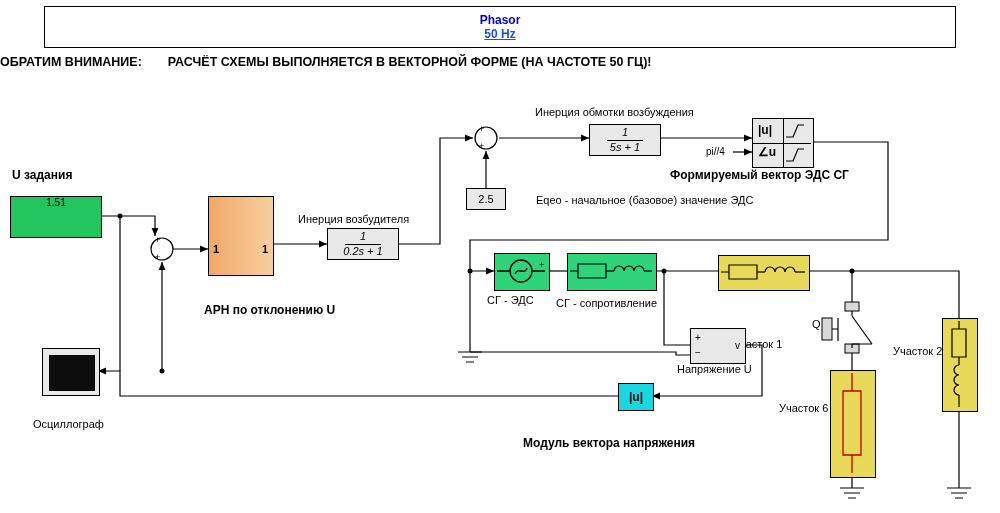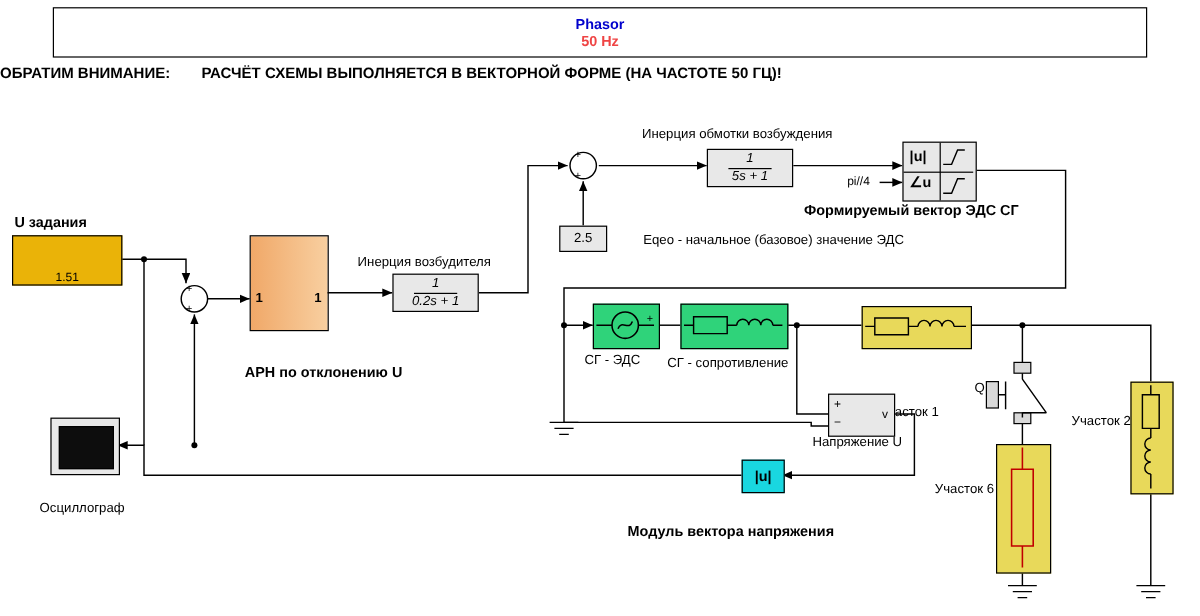--- a/index.html
+++ b/index.html
@@ -15,45 +15,45 @@
   .lbl{font-size:11px;color:#000;white-space:nowrap;}
   .lbl-b{font-size:12px;color:#000;font-weight:bold;white-space:nowrap;}
 
   
   #phasor-bar{
     left:44px;top:6px;width:910px;height:40px;
     border:1px solid #000;background:#fff;
     display:flex;flex-direction:column;align-items:center;justify-content:center;
   }
   #phasor-bar .p1{color:#0000cc;font-weight:bold;font-size:12px;line-height:14px;}
-  #phasor-bar .p2{color:#ef4444;font-weight:bold;font-size:12px;line-height:14px;}
+  #phasor-bar .p2{color:#1d4ed8;font-weight:bold;font-size:12px;line-height:14px;text-decoration:underline;}
 
   #note-line{left:0;top:52px;width:1000px;text-align:left;}
   #note-line span{font-weight:bold;font-size:12.5px;color:#000;}
   #note-gap{display:inline-block;width:26px;}
 
   
   .block{
     border:1px solid #000;background:#e8e8e8;
     display:flex;align-items:center;justify-content:center;
     box-sizing:border-box;font-size:11px;color:#000;
   }
   .tf{flex-direction:column;line-height:1.05;}
   .tf .num{font-style:italic;font-size:11px;padding:0 4px;}
   .tf .bar{width:36px;height:1px;background:#000;margin:1px 0;}
   .tf .den{font-style:italic;font-size:11px;padding:0 4px;}
 
   
   #u-disp{
     left:10px;top:196px;width:90px;height:40px;
-    background:#eab308;border:1px solid #000;
-    display:flex;align-items:flex-end;justify-content:center;
+    background:#22c55e;border:1px solid #000;
+    display:flex;align-items:flex-start;justify-content:center;
     font-size:10px;color:#000;
   }
-  #u-disp-label{left:12px;top:178px;}
+  #u-disp-label{left:12px;top:168px;}
 
   
   #avr{
     left:208px;top:196px;width:64px;height:78px;
     background:linear-gradient(to right,#f0a868,#f8cfa0);
     border:1px solid #000;
   }
   #avr .p1{position:absolute;left:4px;top:46px;font-size:11px;font-weight:bold;}
   #avr .p2{position:absolute;right:5px;top:46px;font-size:11px;font-weight:bold;}
   #avr-label{left:172px;top:303px;margin-left:32px;}

